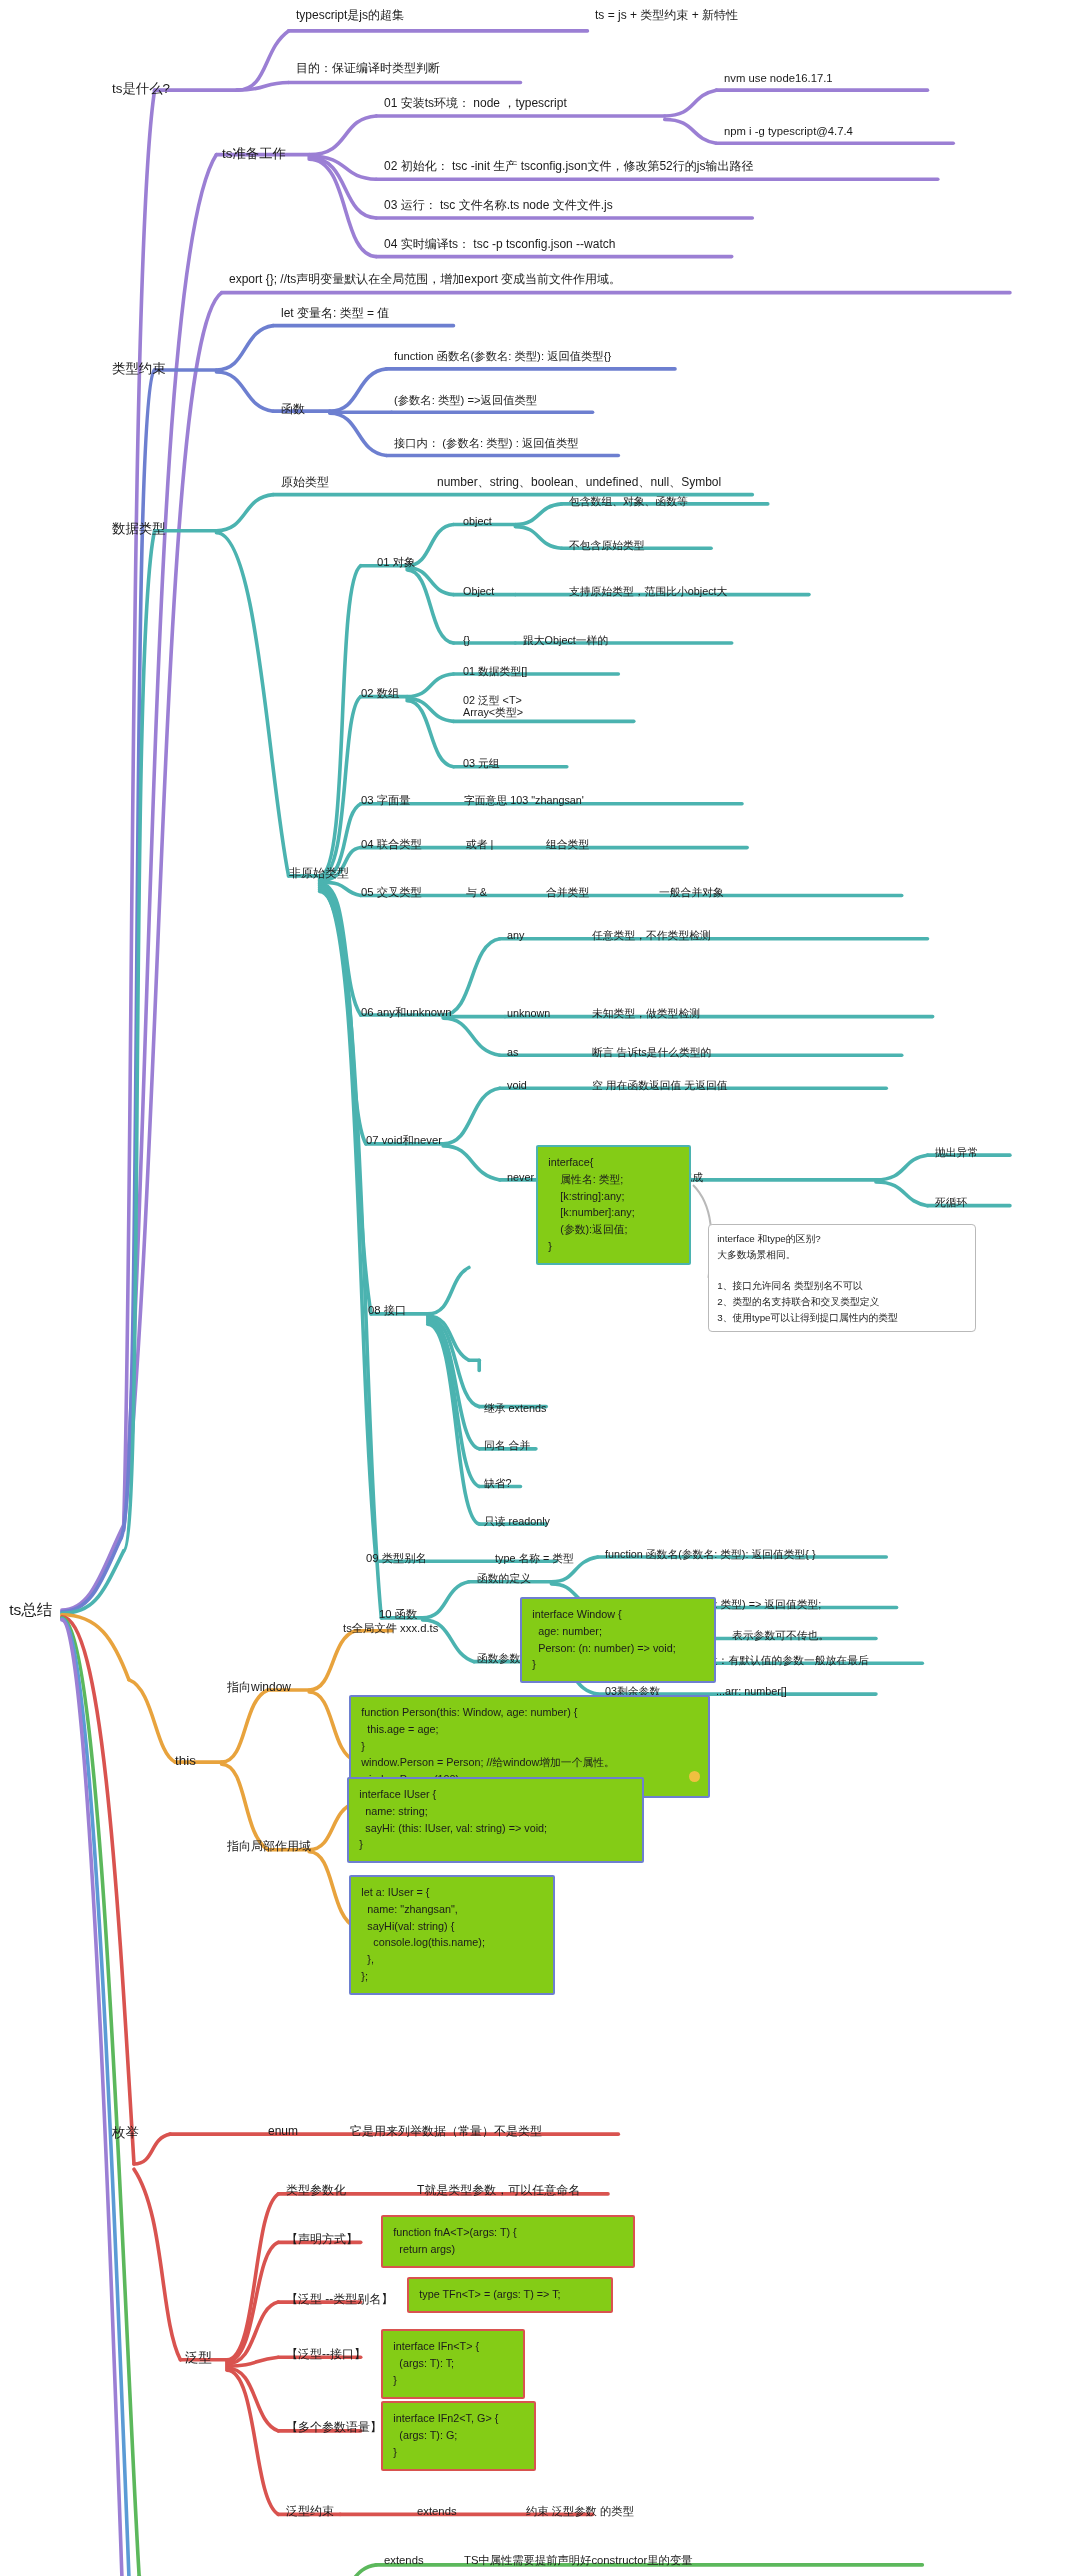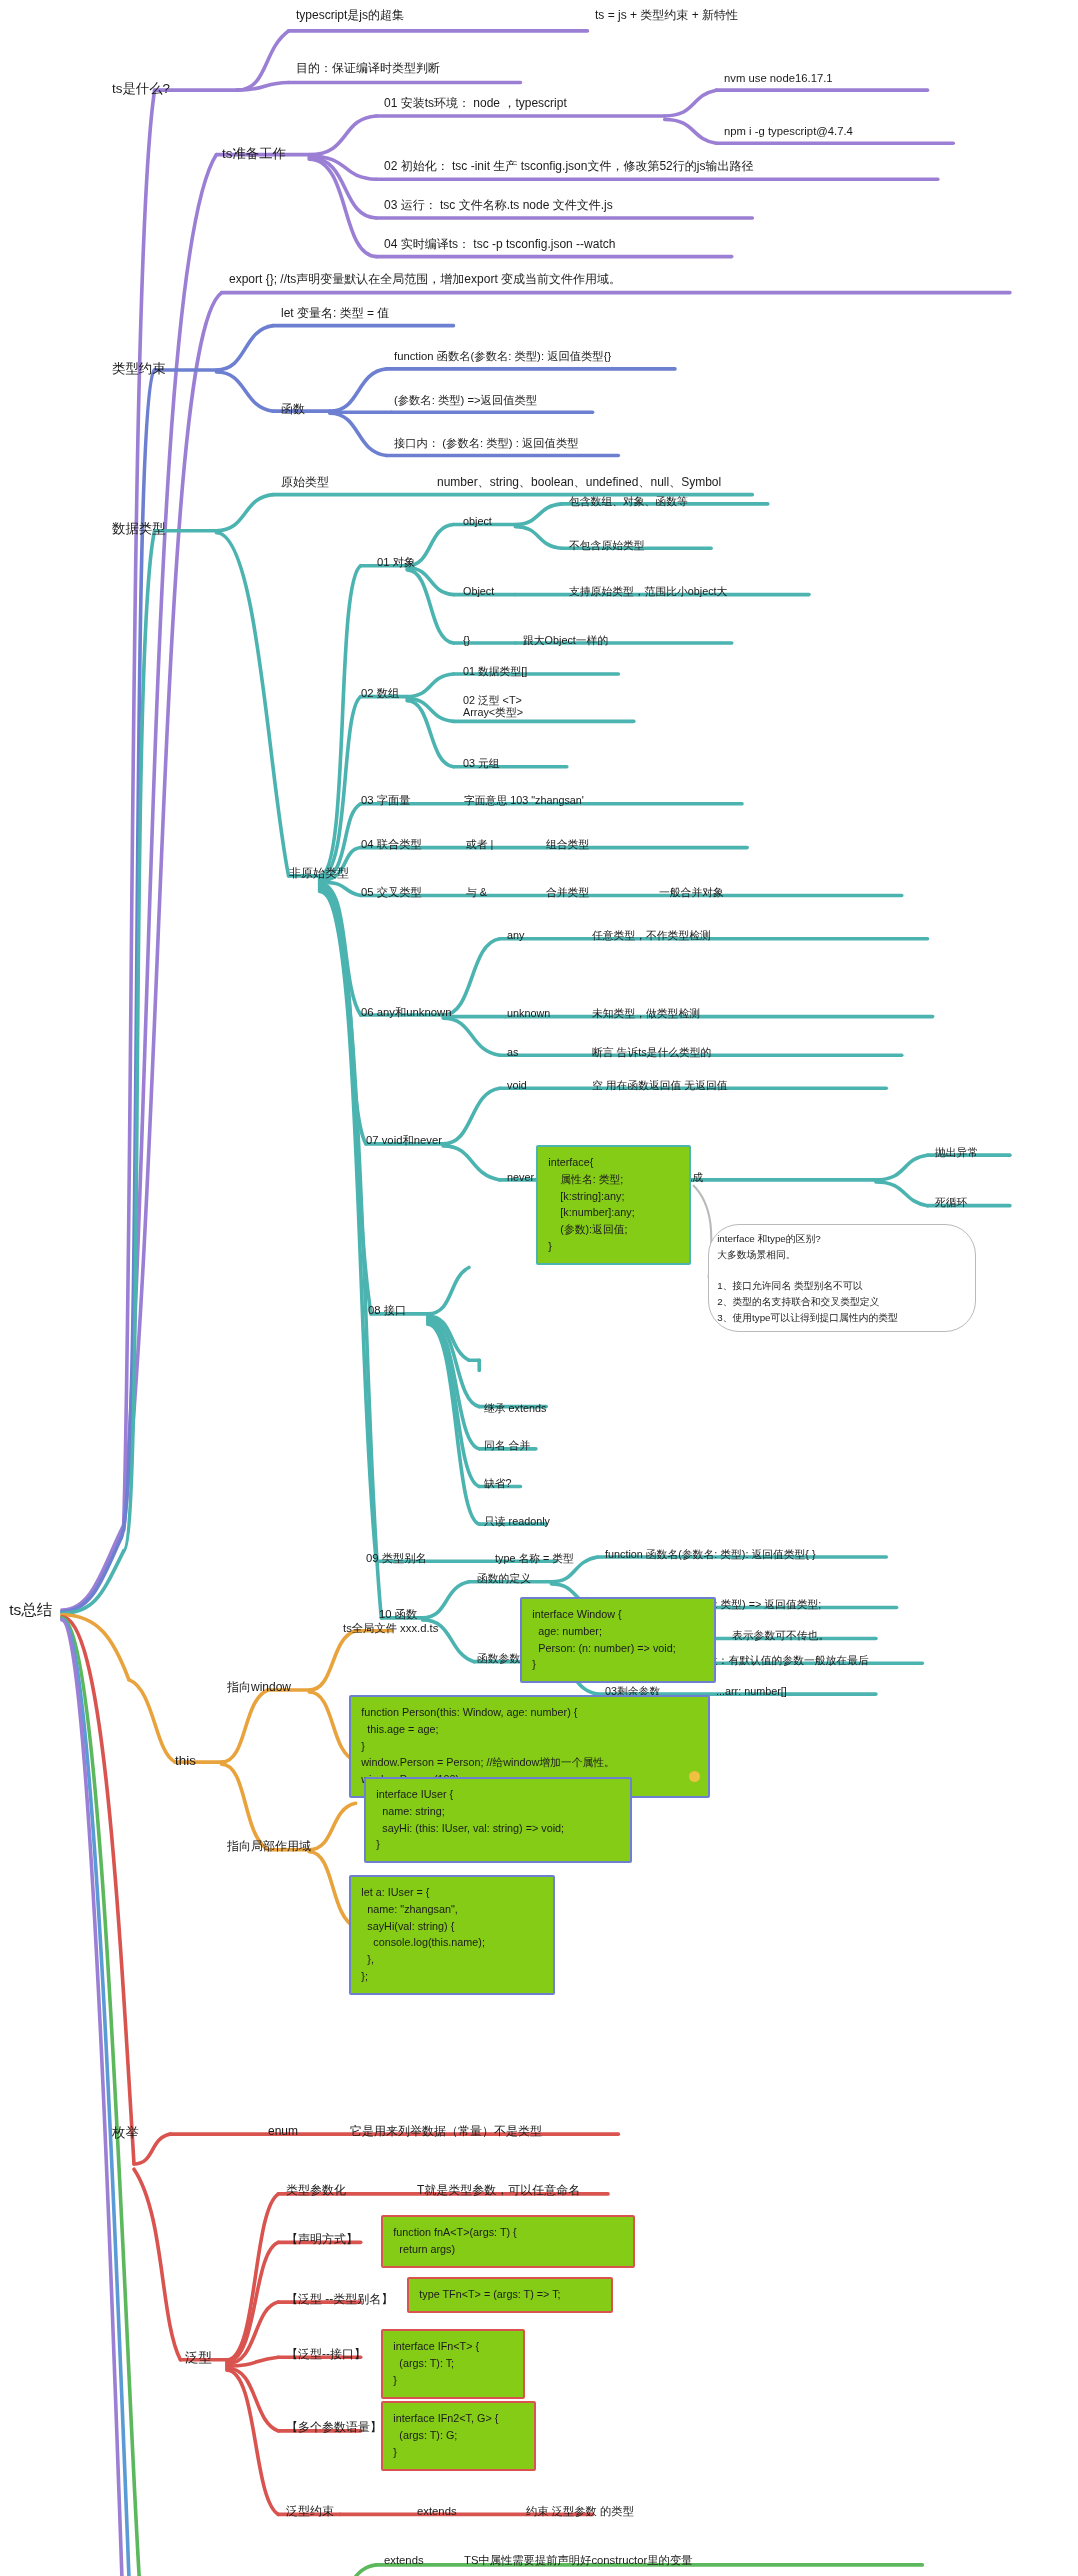--- a/index.html
+++ b/index.html
@@ -381,21 +381,21 @@
 <div class="node lvl4" style="left:935px; top:1146px;">抛出异常</div>
 <div class="node lvl4" style="left:935px; top:1196px;">死循环</div>
 
 <div class="node lvl3" style="left:368px; top:1304px;">08 接口</div>
 <div class="codebox" style="left:536px; top:1145px; width:155px;">interface{
     属性名: 类型;
     [k:string]:any;
     [k:number]:any;
     (参数):返回值;
 }</div>
-<div class="notebox" style="left:708px; top:1224px; width:268px;border-radius:31px;">interface 和type的区别?
+<div class="notebox" style="left:708px; top:1224px; width:268px;">interface 和type的区别?
 大多数场景相同。
 
 1、接口允许同名 类型别名不可以
 2、类型的名支持联合和交叉类型定义
 3、使用type可以让得到提口属性内的类型</div>
 <div class="node lvl4" style="left:484px; top:1402px;">继承 extends</div>
 <div class="node lvl4" style="left:484px; top:1439px;">同名 合并</div>
 <div class="node lvl4" style="left:484px; top:1477px;">缺省?</div>
 <div class="node lvl4" style="left:484px; top:1515px;">只读 readonly</div>
 
@@ -422,21 +422,21 @@
   Person: (n: number) =&gt; void;
 }</div>
 <div class="codebox blue" style="left:349px; top:1695px; width:361px;">function Person(this: Window, age: number) {
   this.age = age;
 }
 window.Person = Person; //给window增加一个属性。
 window.Person(100);</div>
 <div class="sticker" style="left:689px; top:1771px;"></div>
 
 <div class="node lvl2" style="left:227px; top:1840px;">指向局部作用域</div>
-<div class="codebox blue" style="left:364px; top:1777px; width:268px;">interface IUser {
+<div class="codebox blue" style="left:347px; top:1777px; width:297px;">interface IUser {
   name: string;
   sayHi: (this: IUser, val: string) =&gt; void;
 }</div>
 <div class="codebox blue" style="left:349px; top:1875px; width:206px;">let a: IUser = {
   name: "zhangsan",
   sayHi(val: string) {
     console.log(this.name);
   },
 };</div>
 

